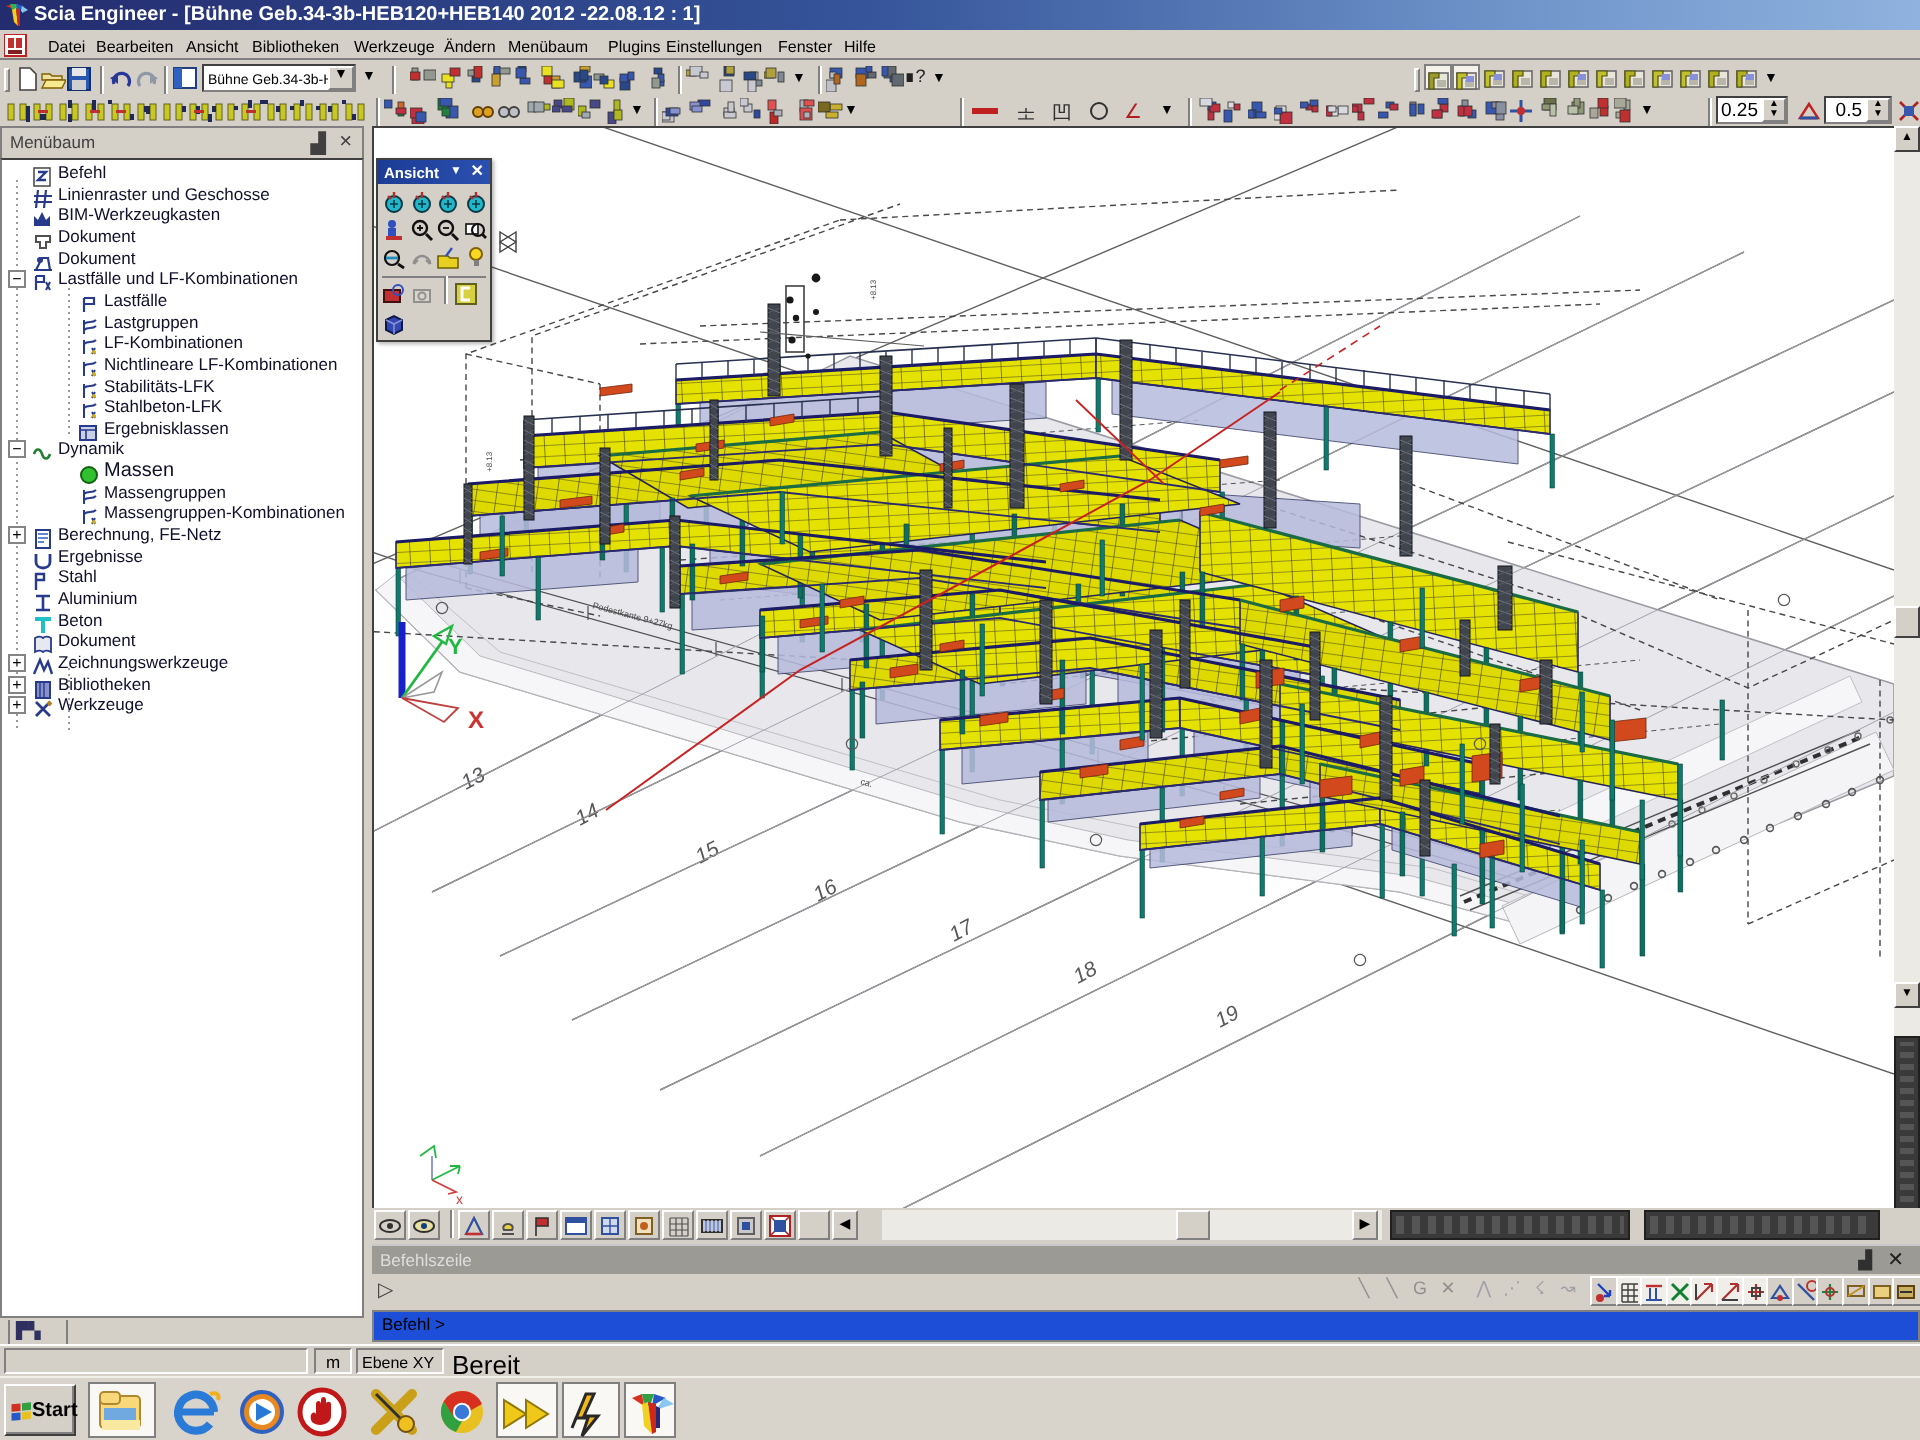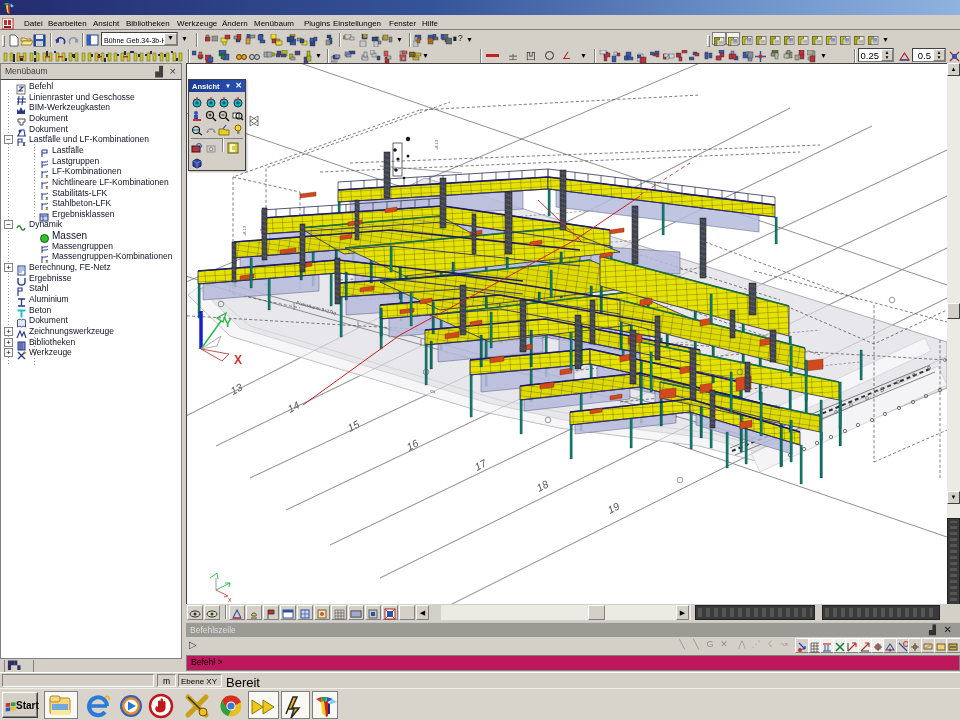--- a/index.html
+++ b/index.html
@@ -11,20 +11,21 @@
         <g>
 <path d="M1 2 L5 1 L6 4 Z" fill="#e03020"></path>
           <path d="M3 1 L7 1 L6 5 L4 4 Z" fill="#30b050"></path>
 <path d="M6 1 L10 2 L7 5 Z" fill="#2858c8"></path>
           <path d="M9 2 L12 4 L8 6 Z" fill="#88c8f0"></path>
 <path d="M4 4 L6 3 L7 12 L5 10 Z" fill="#f0d020"></path>
           <path d="M6 3 L8 4 L8 12 L7 12 Z" fill="#d02818"></path>
 <path d="M8 4 L9 5 L9 11 L8 11 Z" fill="#282878"></path>
         </g>
       </svg></div>
+    <div style="position:absolute;left:17px;top:2px;font-size:10px;font-weight:bold;color:#fff;white-space:nowrap;letter-spacing:0px;">Scia Engineer - [Bühne Geb.34-3b-HEB120+HEB140  2012 -22.08.12 : 1]</div>
   </div>
 <div style="position:absolute;left:0;top:15px;width:960px;height:15px;background:#d4d0c8;border-bottom:1px solid #808080;">
     <div style="position:absolute;left:2px;top:1px;"><svg width="12" height="12" viewBox="0 0 12 12">
         <rect x="0" y="0" width="11" height="11" fill="#fff" stroke="#c02020"></rect>
         <rect x="2" y="2" width="3" height="5" fill="#c03030"></rect>
         <rect x="6" y="2" width="3" height="5" fill="#c03030"></rect>
         <rect x="2" y="8" width="7" height="2" fill="#802020"></rect>
       </svg></div>
     <div style="position:absolute;left:24px;top:4px;font-size:8px;color:#000;">Datei</div>
     <div style="position:absolute;left:48px;top:4px;font-size:8px;color:#000;">Bearbeiten</div>
@@ -1752,21 +1753,21 @@
         <path d="M2 8 L10 3" stroke="#c09020" stroke-width="1"></path>
       </svg></div>
     <div style="position:absolute;left:747.6000000000003px;top:1px;width:15px;height:15px;background:#d4d0c8;border:1px solid #fff;border-right-color:#808080;border-bottom-color:#808080;"><svg width="12" height="12" viewBox="0 0 12 12">
         <rect x="2" y="3" width="8" height="6" fill="#e8d080" stroke="#806020"></rect>
       </svg></div>
     <div style="position:absolute;left:760.2000000000003px;top:1px;width:15px;height:15px;background:#d4d0c8;border:1px solid #fff;border-right-color:#808080;border-bottom-color:#808080;"><svg width="12" height="12" viewBox="0 0 12 12">
         <rect x="2" y="3" width="8" height="6" fill="#c8b060" stroke="#604010"></rect>
         <path d="M3 6 h6" stroke="#303030"></path>
       </svg></div>
   </div>
-<div style="position:absolute;left:186px;top:655px;width:774px;height:16px;background:#be185d;border:1px solid #808080;">
+<div style="position:absolute;left:186px;top:655px;width:774px;height:16px;background:#1d4ed8;border:1px solid #808080;">
     <div style="position:absolute;left:4px;top:1px;font-size:8.5px;color:#000;">Befehl &gt;</div>
   </div>
 <div style="position:absolute;left:0;top:672px;width:960px;height:16px;background:#d4d0c8;border-top:1px solid #fff;">
     <div style="position:absolute;left:2px;top:1px;width:152px;height:13px;border:1px solid #808080;border-right-color:#fff;border-bottom-color:#fff;"></div>
     <div style="position:absolute;left:157px;top:1px;width:19px;height:13px;border:1px solid #808080;border-right-color:#fff;border-bottom-color:#fff;font-size:8.5px;color:#000;padding:1px 0 0 5px;">m</div>
     <div style="position:absolute;left:178px;top:1px;width:44px;height:13px;border:1px solid #808080;border-right-color:#fff;border-bottom-color:#fff;font-size:8px;color:#000;padding:2px 0 0 2px;white-space:nowrap;overflow:hidden;background:#d4d0c8;">Ebene XY</div>
     <div style="position:absolute;left:226px;top:2px;font-size:13px;color:#000;">Bereit</div>
   </div>
 <div style="position:absolute;left:0;top:688px;width:960px;height:32px;background:#d8d4cc;border-top:1px solid #f0efe8;">
     <div style="position:absolute;left:2px;top:3px;width:36px;height:26px;background:#d4d0c8;border:1px solid #fff;border-right-color:#404040;border-bottom-color:#404040;box-shadow:inset -1px -1px 0 #808080;">

